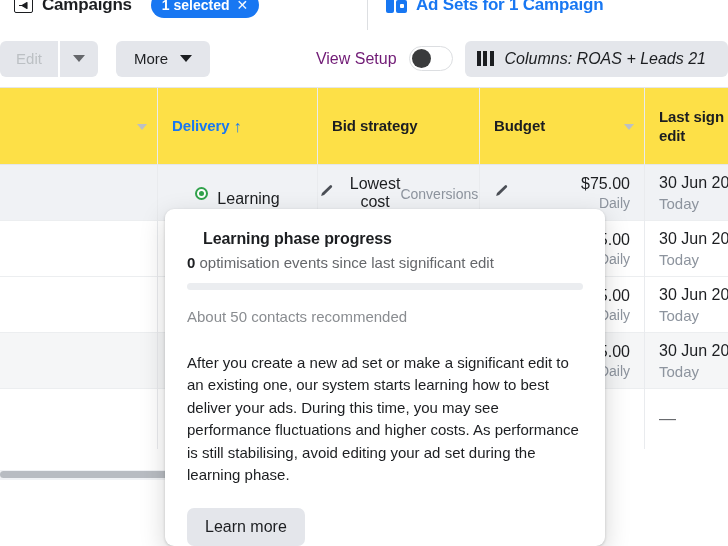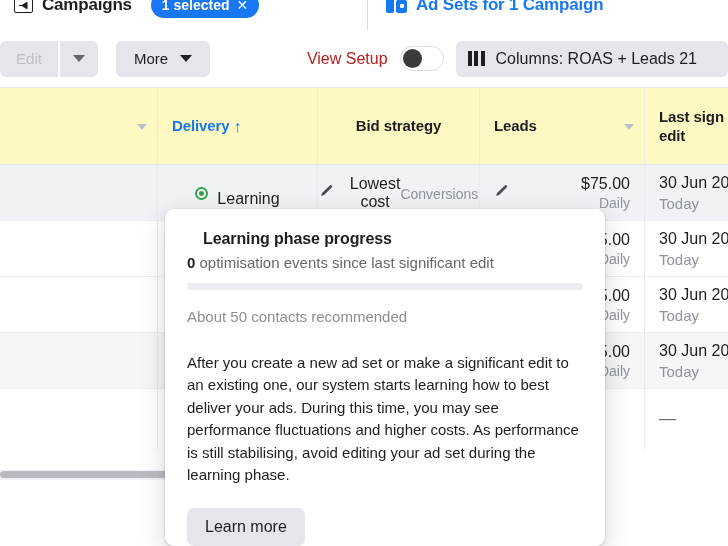--- a/index.html
+++ b/index.html
@@ -89,46 +89,46 @@
     border-right: 6px solid transparent;
     border-top: 7px solid #1c1e21;
     display: block;
   }
   .caret.dim { border-top-color: #65676b; }
   .tb-spacer { flex: 1 1 auto; }
   .viewsetup {
     display: flex; align-items: center; gap: 12px;
     margin-right: 12px;
   }
-  .viewsetup-label { font-size: 16px; color: #b91c1c; white-space: nowrap; }
+  .viewsetup-label { font-size: 16px; color: #701a75; white-space: nowrap; }
   .toggle {
     width: 44px; height: 25px; border-radius: 13px;
     background: #ffffff; border: 1.5px solid #dcdee1;
     position: relative; cursor: pointer; flex: none;
   }
   .toggle .knob {
     position: absolute; left: 2px; top: 2px;
     width: 19px; height: 19px; border-radius: 50%;
     background: #3a3b3c;
   }
   .btn-columns {
-    gap: 11px; padding: 0 31px 0 12px; margin-right: 0;
+    gap: 11px; padding: 0 22px 0 12px; margin-right: 0; font-style: italic;
   }
   .cols-icon { display: flex; gap: 2.5px; flex: none; }
   .cols-icon i { display: block; width: 4px; height: 15px; background: #1c1e21; }
   .cols-label { font-size: 16px; color: #1c1e21; white-space: nowrap; }
 
   
   .table {
     position: absolute; left: 0; top: 88px;
     width: 728px; height: 388px;
     background: #ffffff; overflow: hidden;
   }
   .thead {
-    position: relative; height: 77px; background: #fef9c3;
+    position: relative; height: 77px; background: #fde047;
     border-bottom: 1px solid #e4e6eb;
   }
   .th {
     position: absolute; top: 0; height: 77px;
     border-right: 1px solid #e9ebee;
     display: flex; align-items: center;
     padding: 0 14px;
   }
   .th-label {
     font-size: 15px; font-weight: bold; color: #1c1e21;
@@ -323,25 +323,25 @@
   <div class="table">
 
     <div class="thead">
       <div class="th c-name">
         <span class="th-caret"></span>
       </div>
       <div class="th c-deliv">
         <span class="th-label sorted">Delivery</span>
         <span class="sort-arrow">↑</span>
       </div>
-      <div class="th c-bid" style="justify-content:center;">
+      <div class="th c-bid" style="">
         <span class="th-label">Bid strategy</span>
       </div>
       <div class="th c-budget">
-        <span class="th-label">Leads</span>
+        <span class="th-label">Budget</span>
         <span class="th-caret"></span>
       </div>
       <div class="th c-edit">
         <span class="th-label">
           <span>Last sign</span><br><span>edit</span>
         </span>
       </div>
     </div>
 
     <div class="rows">

